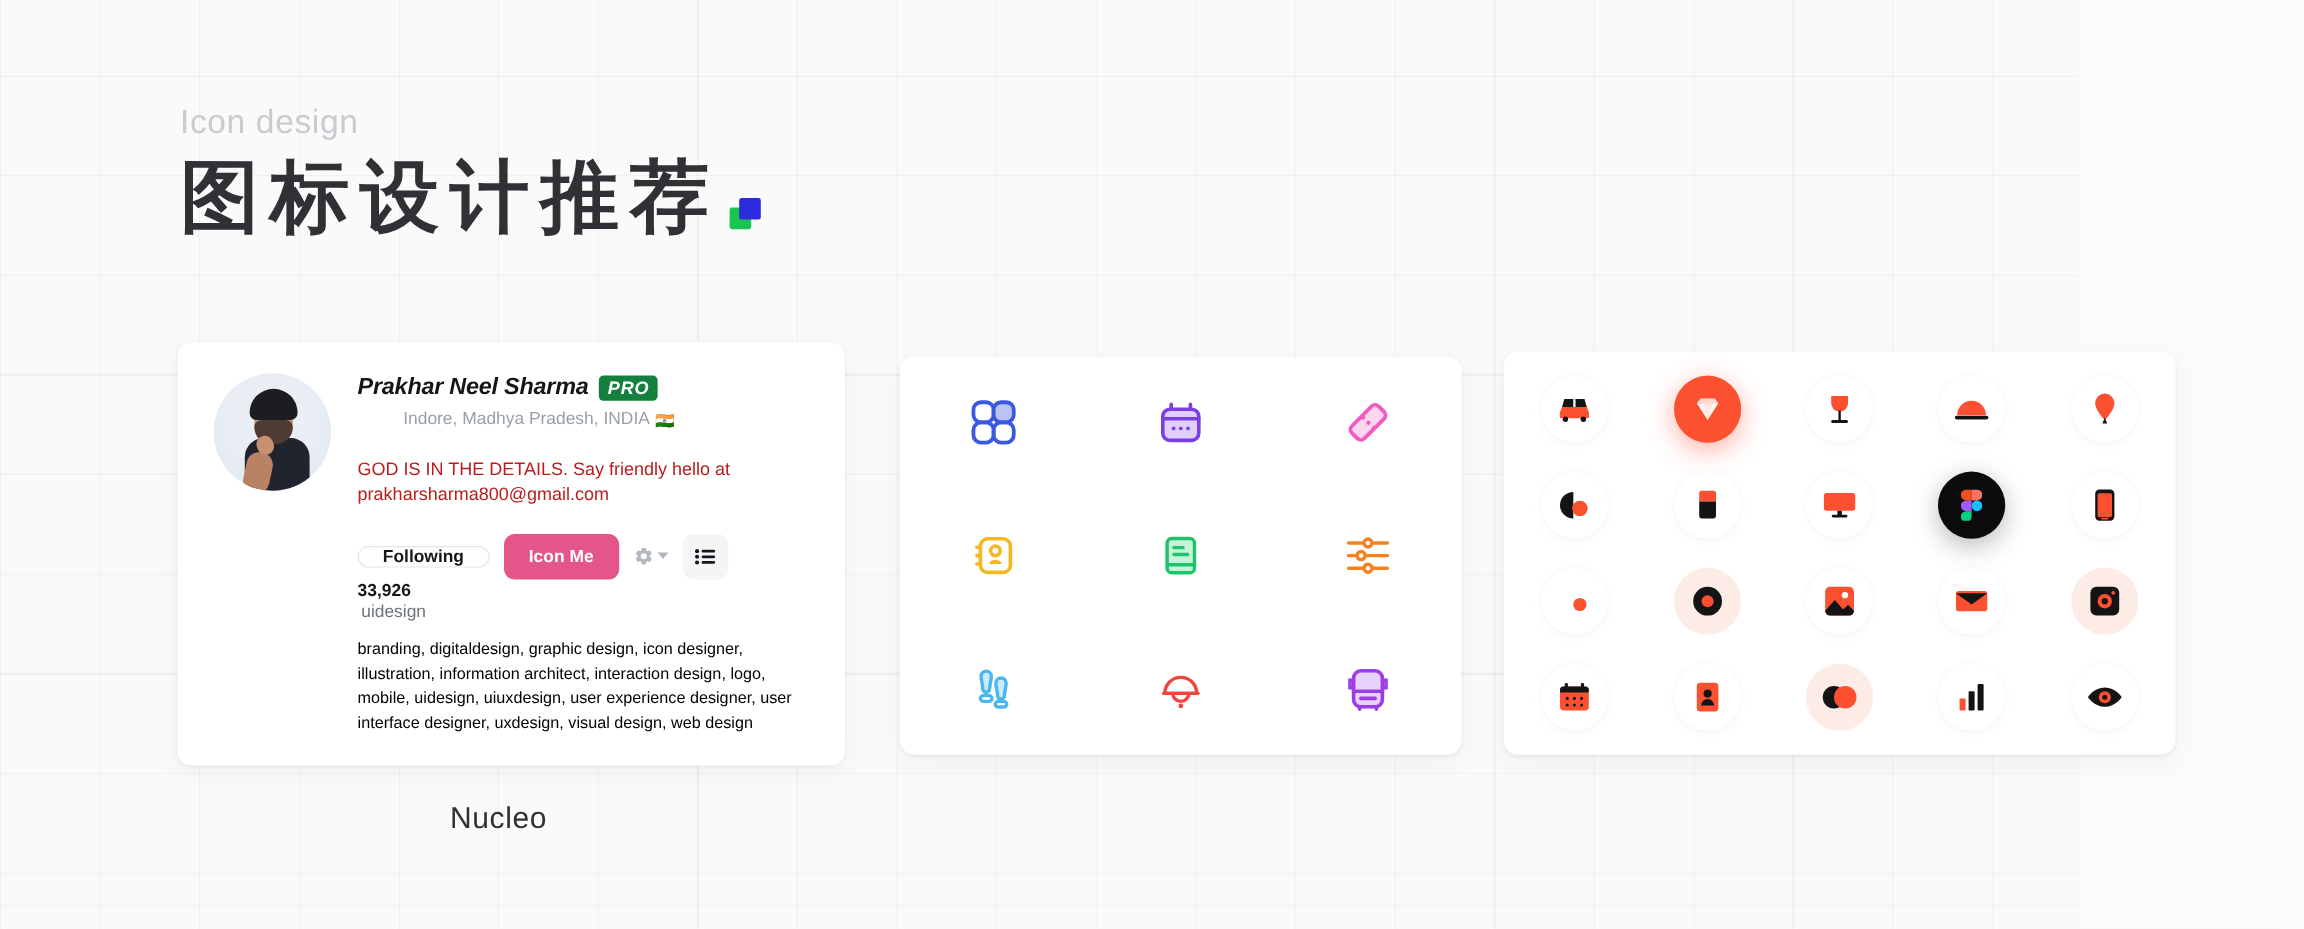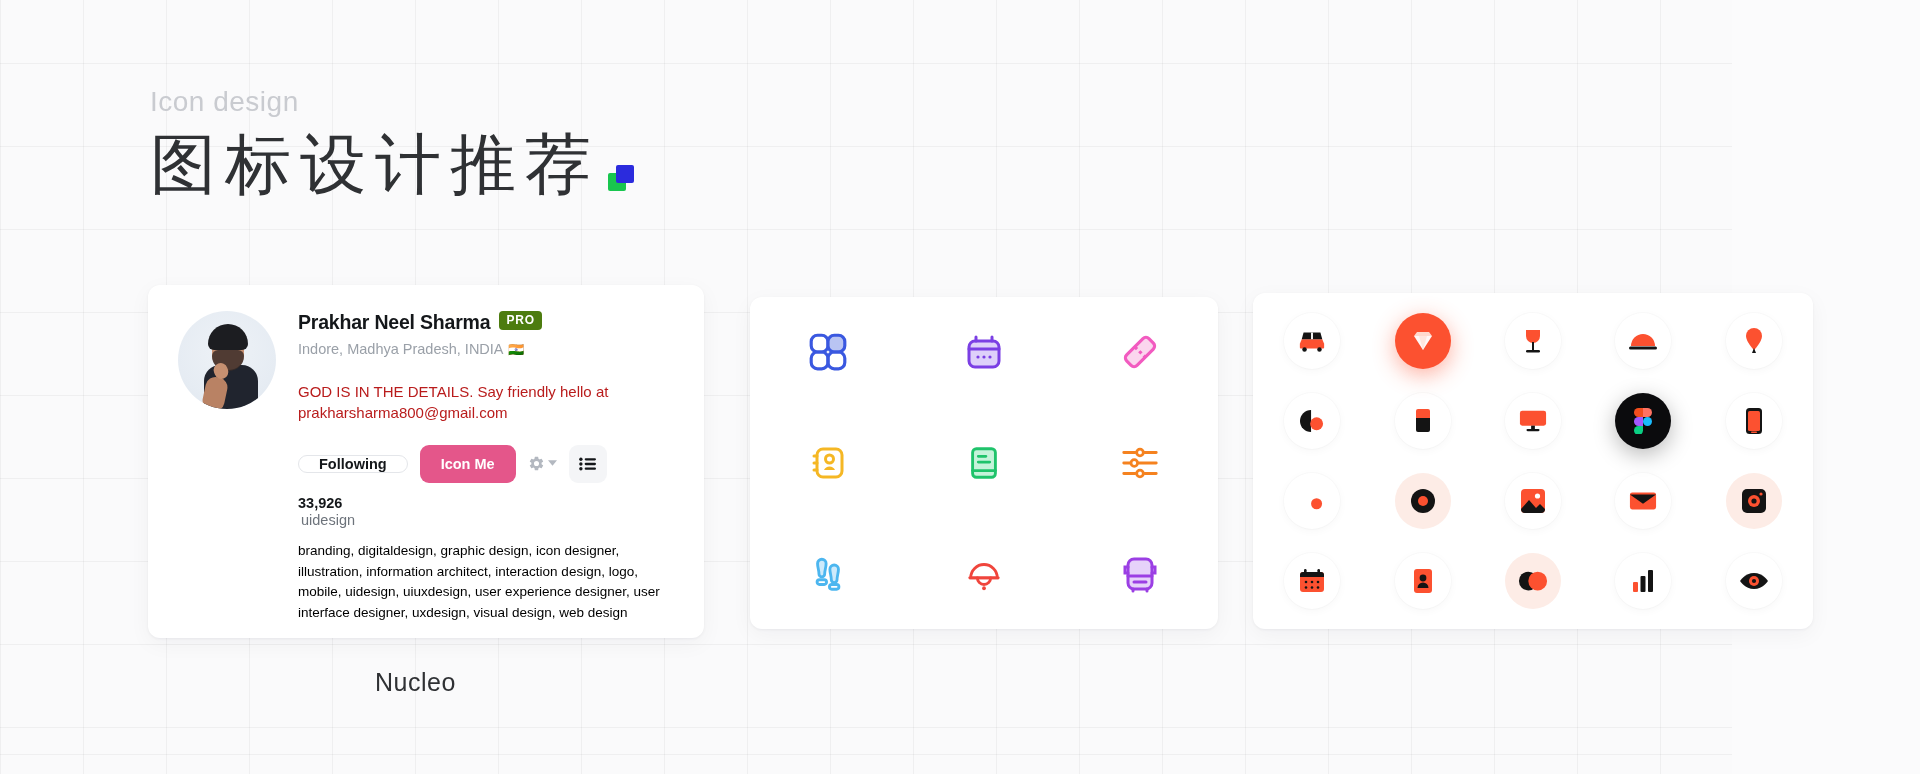--- a/index.html
+++ b/index.html
@@ -20,21 +20,21 @@
   }
 
   
   #header { position: absolute; left: 150px; top: 88px; }
   #eyebrow {
     font-size: 28px; color: #c9cbd0; letter-spacing: .5px;
     font-weight: 400; line-height: 1;
   }
   #title-row { display: flex; align-items: flex-end; margin-top: 14px; }
   #cn-title {
-    font-size: 66px; font-weight: 400; color: #2f3134;
+    font-size: 66px; font-weight: 700; color: #2f3134;
     letter-spacing: 9px; line-height: 1.05;
     font-family: "DejaVu Sans", "Liberation Sans", sans-serif;
   }
   #logo-mark { position: relative; width: 26px; height: 26px; margin: 0 0 8px 8px; }
   #logo-mark .sq-green {
     position: absolute; left: 0; bottom: 0; width: 18px; height: 18px;
     background: #18c64f; border-radius: 2px;
   }
   #logo-mark .sq-blue {
     position: absolute; right: 0; top: 0; width: 18px; height: 18px;
@@ -73,45 +73,45 @@
   }
   #avatar .arm {
     position: absolute; left: 26px; top: 66px; width: 22px; height: 34px;
     background: #b98264; border-radius: 10px; transform: rotate(12deg);
   }
   #avatar .hand {
     position: absolute; left: 36px; top: 52px; width: 14px; height: 16px;
     background: #c69071; border-radius: 7px; transform: rotate(-20deg);
   }
   #profile-body { flex: 1; min-width: 0; }
-  #name-row { display: flex; align-items: flex-start; gap: 9px; }
+  #name-row { display: flex; align-items: flex-end; gap: 9px; font-style: italic; }
   #display-name { font-size: 19.5px; font-weight: 700; color: #14171a; letter-spacing: -.2px; }
   #pro-badge {
-    background: #4d7c0f; color: #fff; font-size: 12px; font-weight: 700;
+    background: #15803d; color: #fff; font-size: 15px; font-weight: 700;
     letter-spacing: .8px; padding: 2px 7px 2.5px; border-radius: 4px;
   }
-  #location-row { display: flex; align-items: center; gap: 5px; margin-top: 7px; }
+  #location-row { display: flex; align-items: flex-end; gap: 5px; margin-top: 7px; margin-left: 38px; }
   #location { font-size: 14.5px; color: #9aa0a8; }
   #flag { font-size: 13px; line-height: 1; }
   #bio { margin-top: 24px; font-size: 15px; color: #b91c1c; line-height: 1.42; }
   #actions { display: flex; align-items: center; gap: 12px; margin-top: 21px; }
   #btn-following {
     font-size: 14.5px; font-weight: 700; color: #14171a; background: #fff;
     border: 1.5px solid #e4e6ea; border-radius: 9px; padding: 0 20px; cursor: pointer;
   }
   #btn-hire {
     font-size: 14.5px; font-weight: 700; color: #fff; background: #e4568a;
     border: none; border-radius: 9px; padding: 11px 21px; cursor: pointer;
   }
   #gear-btn { display: flex; align-items: center; gap: 3px; cursor: pointer; }
   #list-btn {
     width: 38px; height: 38px; background: #f4f5f7; border-radius: 9px;
     display: flex; align-items: center; justify-content: center; cursor: pointer;
   }
-  #followers { margin-top: 10px; line-height: 1.2; }
+  #followers { line-height: 1.2; }
   #followers-count { font-size: 14.5px; font-weight: 700; color: #14171a; }
   #followers-label { font-size: 14.5px; color: #6d737b; display: block; margin-left: 3px;}
   #tags { margin-top: 12px; font-size: 13.5px; color: #000000; line-height: 1.52; }
 
   #nucleo {
     position: absolute; left: 375px; top: 668px;
     font-size: 25px; color: #2f3134; letter-spacing: .5px;
   }
 
   

